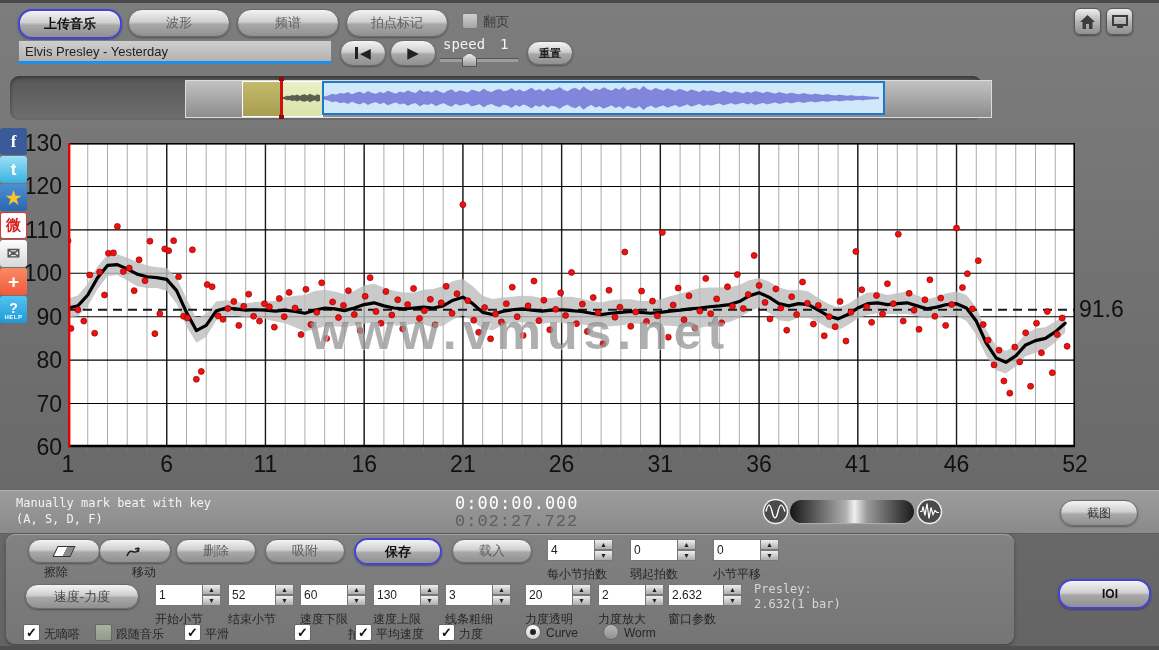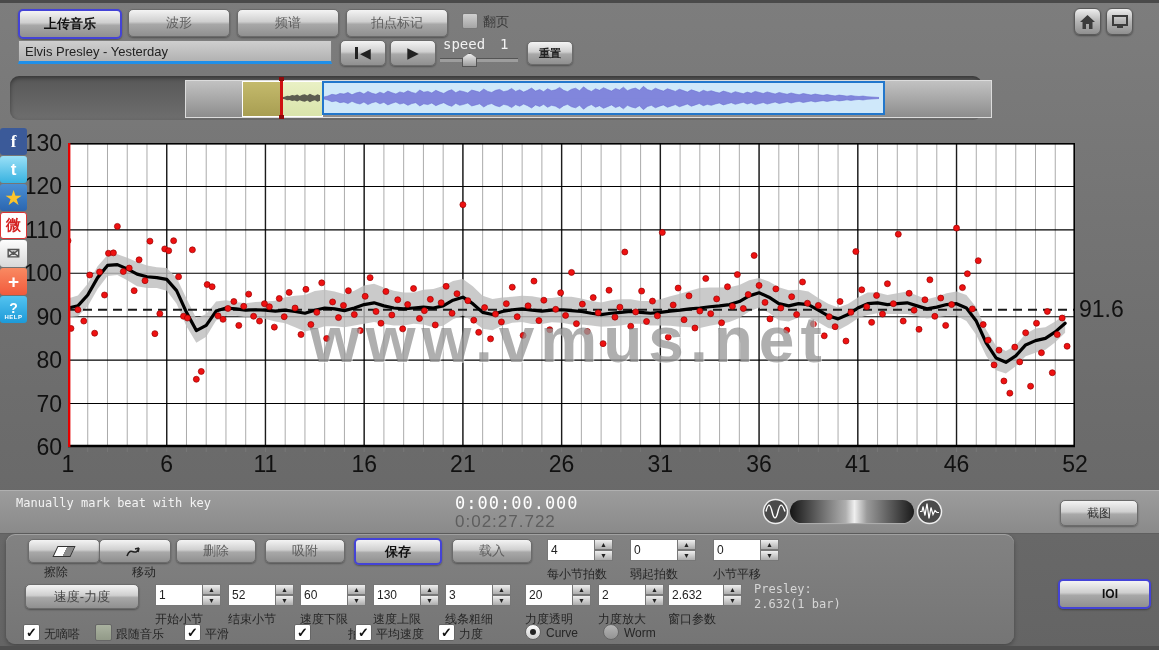--- a/index.html
+++ b/index.html
@@ -4,21 +4,21 @@
 <style>
   html,body{margin:0;padding:0;}
   body{font-family:"Liberation Sans", sans-serif; background:#555;}
   .stage{position:relative;width:1159px;height:650px;background:linear-gradient(#7d7d7d,#6d6d6d 60%,#646464);overflow:hidden;}
   .stage::before{content:"";position:absolute;left:0;top:0;width:100%;height:3px;background:#4a4a4a;}
   .stage::after{content:"";position:absolute;left:0;bottom:0;width:100%;height:4px;background:#4f4f4f;}
 
   
   .btn{position:absolute;display:flex;align-items:center;justify-content:center;
        background:linear-gradient(#f4f4f4,#cfcfcf 45%,#a8a8a8 55%,#909090);
-       border:1px solid #6b6b6b;border-radius:5px;font-size:13px;color:#5e5e5e;
+       border:1px solid #6b6b6b;border-radius:14px;font-size:13px;color:#5e5e5e;
        box-shadow:0 1px 2px rgba(0,0,0,.35);cursor:pointer;}
   .btn.active{border:2px solid #4443d6;color:#111;font-weight:bold;}
   .btn.blue-outline{border:2px solid #4443d6;color:#111;font-weight:bold;}
 
   
   .title-input{position:absolute;left:18px;top:40px;width:300px;height:20px;
        background:linear-gradient(#cfcfcf,#b2b2b2);border:1px solid #7e7e7e;border-bottom:3px solid #1f8fe8;
        font-size:13px;color:#222;padding:0 6px;font-family:"Liberation Sans",sans-serif;}
   .speed-label{position:absolute;color:#f2f2f2;font-size:14px;font-family:"DejaVu Sans Mono",monospace;}
   .slider-track{position:absolute;left:440px;top:58px;width:78px;height:3px;background:#9d9d9d;border-top:1px solid #555;}
@@ -46,42 +46,42 @@
   .playhead::after{bottom:0;}
 
   
   .chart-region{position:absolute;left:0;top:125px;width:1159px;height:362px;}
   .plot-bg{position:absolute;left:68px;top:18px;width:1007px;height:304px;background:#fff;}
   #plot-svg{position:absolute;left:68px;top:18px;}
   .tick{position:absolute;font-size:23px;color:#111;font-family:"Liberation Sans",sans-serif;}
   .ytick{width:46px;text-align:right;}
   .xtick{width:44px;text-align:center;}
   .mean-label{position:absolute;left:1079px;top:170px;font-size:23px;color:#111;}
-  .watermark{position:absolute;left:310px;top:178px;font-size:64px;font-weight:bold;letter-spacing:6px;
+  .watermark{position:absolute;left:310px;top:178px;font-size:50px;font-weight:bold;letter-spacing:6px;
        color:rgba(110,110,110,.55);text-shadow:1px 1px 0 rgba(255,255,255,.5);pointer-events:none;}
 
   
   .sidebar{position:absolute;left:0;top:128px;width:28px;}
   .share-icon{width:27px;height:27px;margin-bottom:1px;border-radius:3px;display:flex;flex-direction:column;
        align-items:center;justify-content:center;color:#fff;font-weight:bold;font-size:17px;cursor:pointer;}
   .si-facebook{background:#3b5a99;font-family:"Liberation Serif",serif;}
   .si-twitter{background:linear-gradient(#9ae0f7,#38b2e0);color:#fff;}
   .si-qzone{background:linear-gradient(#4a8fd4,#2b66b0);color:#fcc42c;font-size:18px;}
   .si-weibo{background:#fff;border:1px solid #d33;color:#d42222;font-size:15px;width:25px;height:25px;}
   .si-email{background:linear-gradient(#fdfdfd,#d8d8d8);color:#555;font-size:16px;}
   .si-plus{background:linear-gradient(#f98a62,#f25a3c);font-size:19px;}
   .si-help{background:linear-gradient(#53c3f0,#1d9ad8);font-size:14px;}
   .si-help .sub{font-size:6px;letter-spacing:.5px;margin-top:-2px;}
 
   
   .status-bar{position:absolute;left:0;top:490px;width:1159px;height:42px;
        background:linear-gradient(#9c9c9c,#8a8a8a);border-top:1px solid #b0b0b0;border-bottom:1px solid #5f5f5f;}
   .hint{position:absolute;left:16px;top:4px;font-family:"DejaVu Sans Mono",monospace;font-size:12px;color:#f3f3f3;line-height:16px;}
   .time-cur{position:absolute;left:455px;top:2px;font-family:"DejaVu Sans Mono",monospace;font-size:17px;color:#fff;letter-spacing:1px;}
-  .time-total{position:absolute;left:455px;top:21px;font-family:Liberation Sans, sans-serif;font-size:17px;color:#5e5e5e;letter-spacing:1px;}
+  .time-total{position:absolute;left:455px;top:21px;font-family:Liberation Mono, monospace;font-size:17px;color:#5e5e5e;letter-spacing:1px;}
   .vol-pill{position:absolute;left:790px;top:9px;width:124px;height:23px;border-radius:12px;
        background:linear-gradient(90deg,#151515,#aFAFaF 45%,#efefef 52%,#9a9a9a 62%,#1a1a1a);
        box-shadow:0 1px 1px rgba(255,255,255,.3);}
   .vol-icon{position:absolute;top:7px;width:27px;height:27px;}
 
   
   .panel{position:absolute;left:6px;top:534px;width:1008px;height:110px;border-radius:9px;
        background:linear-gradient(#828282,#757575);box-shadow:inset 0 1px 0 rgba(255,255,255,.25), 0 2px 4px rgba(0,0,0,.3);}
   .tool-label{position:absolute;font-size:12px;color:#262626;}
   .spin{position:absolute;display:flex;height:22px;}
@@ -527,20 +527,21 @@
       </div>
     <div class="share-icon si-help">
       <span>?</span>
       <span class="sub">HELP</span>
     </div>
   </div>
 
   <div class="status-bar">
     <div class="hint">
       <div>Manually mark beat with key</div>
+      <div>(A, S, D, F)</div>
     </div>
     <div class="time-cur">0:00:00.000</div>
     <div class="time-total">0:02:27.722</div>
 
     <svg class="vol-icon" style="left:762px;" viewBox="0 0 27 27">
       <circle cx="13.5" cy="13.5" r="12" fill="#4a4a4a" stroke="#eee" stroke-width="1.5"></circle>
       <path d="M4 13.5 C6 5,8 5,10 13.5 S14 22,16 13.5 S20 5,23 13.5" fill="none" stroke="#fff" stroke-width="1.4"></path>
     </svg>
     <div class="vol-pill"></div>
     <svg class="vol-icon" style="left:916px;" viewBox="0 0 27 27">

